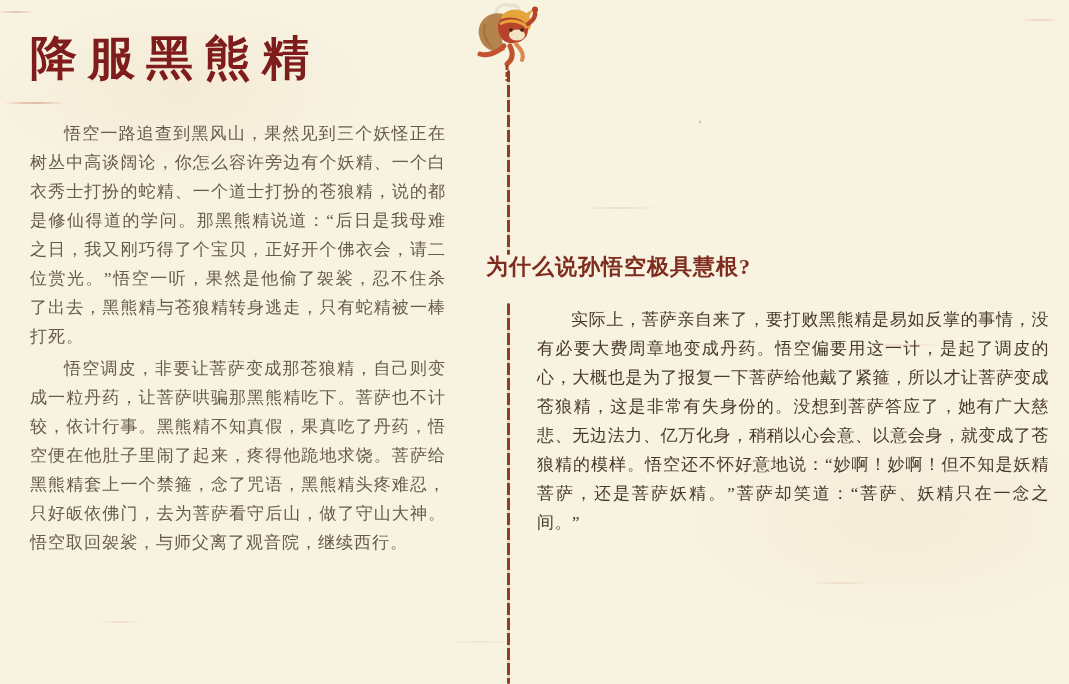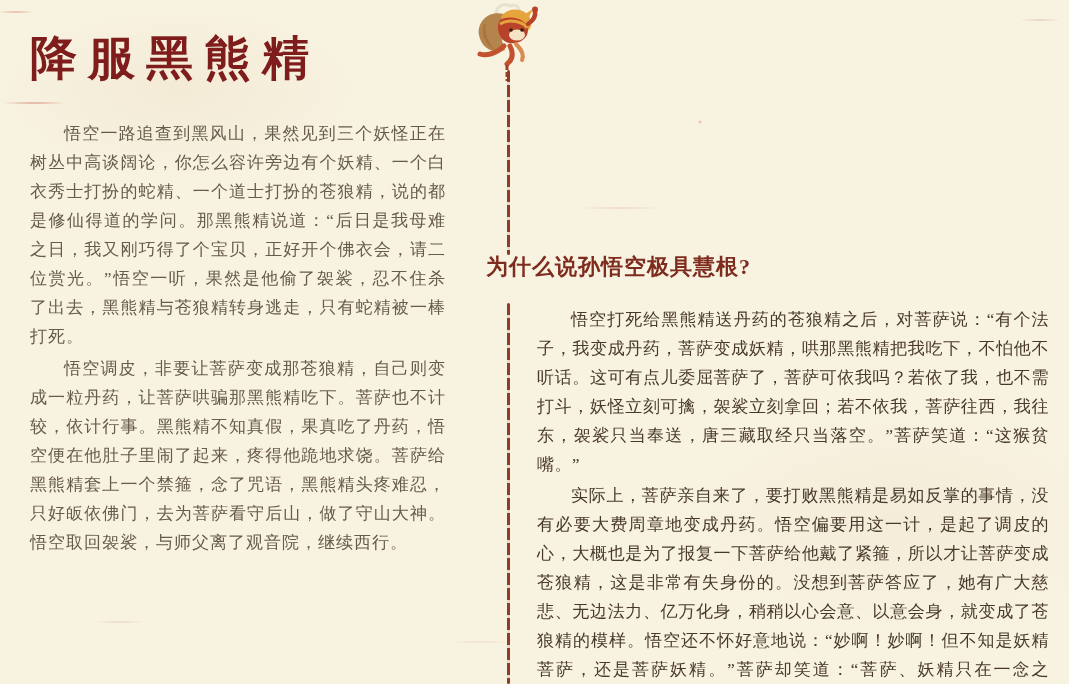--- a/index.html
+++ b/index.html
@@ -101,18 +101,17 @@
   <h1 class="title">降服黑熊精</h1>
 
   <section class="story-column">
     <p>悟空一路追查到黑风山，果然见到三个妖怪正在树丛中高谈阔论，你怎么容许旁边有个妖精、一个白衣秀士打扮的蛇精、一个道士打扮的苍狼精，说的都是修仙得道的学问。那黑熊精说道：“后日是我母难之日，我又刚巧得了个宝贝，正好开个佛衣会，请二位赏光。”悟空一听，果然是他偷了袈裟，忍不住杀了出去，黑熊精与苍狼精转身逃走，只有蛇精被一棒打死。</p>
     <p>悟空调皮，非要让菩萨变成那苍狼精，自己则变成一粒丹药，让菩萨哄骗那黑熊精吃下。菩萨也不计较，依计行事。黑熊精不知真假，果真吃了丹药，悟空便在他肚子里闹了起来，疼得他跪地求饶。菩萨给黑熊精套上一个禁箍，念了咒语，黑熊精头疼难忍，只好皈依佛门，去为菩萨看守后山，做了守山大神。悟空取回袈裟，与师父离了观音院，继续西行。</p>
   </section>
 
   <h2 class="question-heading">为什么说孙悟空极具慧根?</h2>
 
   <section class="commentary-column">
-    <p>悟空打死给黑熊精送丹药的苍狼精之后，对菩萨说：“有个法子，我变成丹药，菩萨变成妖精，哄那黑熊精把我吃下，不怕他不听话。这可有点儿委屈菩萨了，菩萨可依我吗？若依了我，也不需打斗，妖怪立刻可擒，袈裟立刻拿回；若不依我，菩萨往西，我往东，袈裟只当奉送，唐三藏取经只当落空。”菩萨笑道：“这猴贫嘴。”</p>
     <p>实际上，菩萨亲自来了，要打败黑熊精是易如反掌的事情，没有必要大费周章地变成丹药。悟空偏要用这一计，是起了调皮的心，大概也是为了报复一下菩萨给他戴了紧箍，所以才让菩萨变成苍狼精，这是非常有失身份的。没想到菩萨答应了，她有广大慈悲、无边法力、亿万化身，稍稍以心会意、以意会身，就变成了苍狼精的模样。悟空还不怀好意地说：“妙啊！妙啊！但不知是妖精菩萨，还是菩萨妖精。”菩萨却笑道：“菩萨、妖精只在一念之间。”</p>
 
   </section>
 
 </div>
 
 </body></html>

